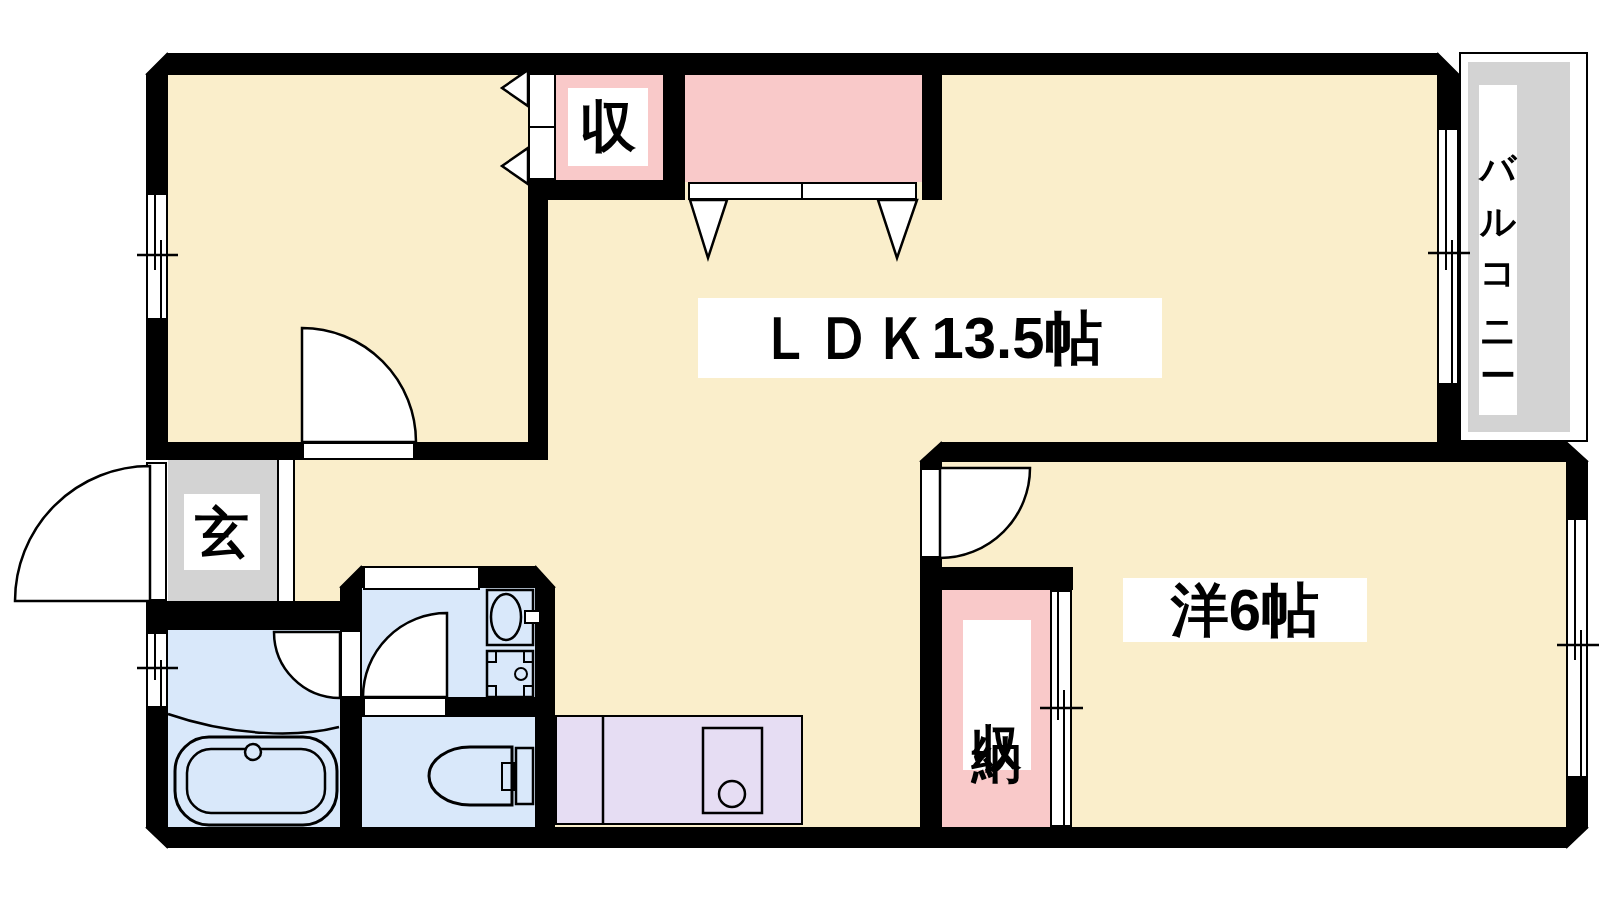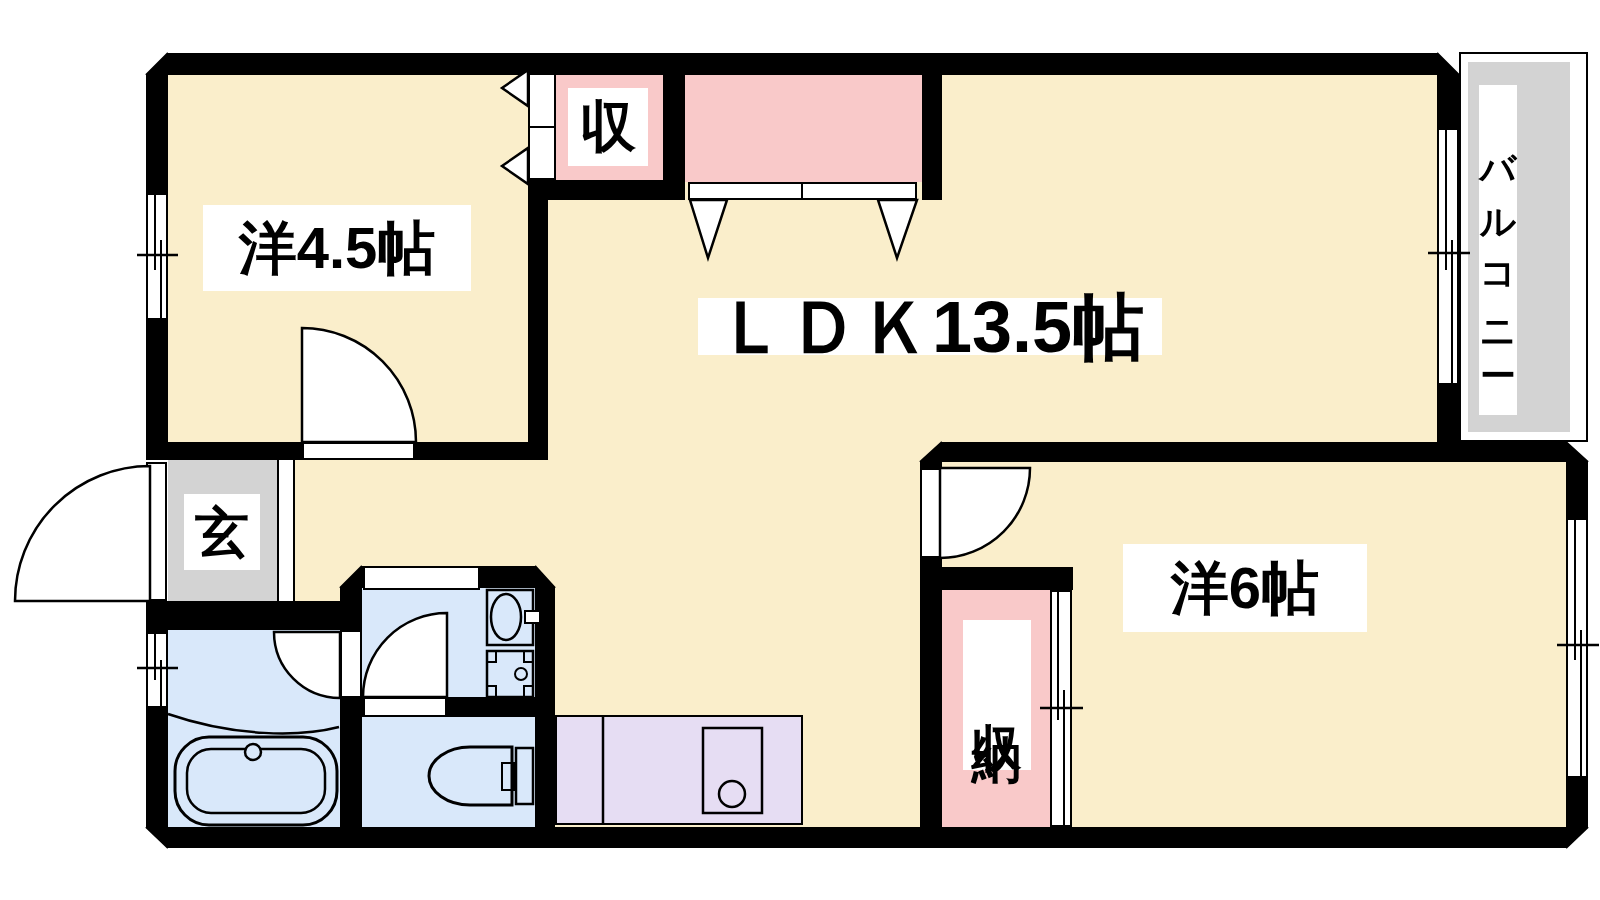--- a/index.html
+++ b/index.html
@@ -139,21 +139,20 @@
       <rect x="502" y="763" width="12" height="27" stroke-width="2"></rect>
     </g>
 
     <g fill="none" stroke="#000">
       <path d="M603,715 V825" stroke-width="2.5"></path>
       <rect x="703" y="728" width="59" height="85" stroke-width="2.5"></rect>
       <circle cx="732" cy="794" r="13" stroke-width="2.5"></circle>
     </g>
   </svg>
 
-  <div class="abs lbl" style="left:203px;top:205px;width:268px;height:86px;font-size:58px;">洋4.5帖</div>
-  <div class="abs lbl" style="left:698px;top:298px;width:464px;height:57px;font-size:72px;">ＬＤＫ13.5帖</div>
-  <div class="abs lbl" style="left:1123px;top:544px;width:244px;height:88px;font-size:58px;">洋6帖</div>
+  <div class="abs lbl" style="left:698px;top:298px;width:464px;height:80px;font-size:58px;">ＬＤＫ13.5帖</div>
+  <div class="abs lbl" style="left:1123px;top:578px;width:244px;height:64px;font-size:58px;">洋6帖</div>
   <div class="abs lbl" style="left:568px;top:88px;width:80px;height:78px;font-size:56px;">収</div>
   <div class="abs lbl" style="left:184px;top:494px;width:76px;height:76px;font-size:54px;">玄</div>
   <div class="abs lbl-v" style="left:963px;top:620px;width:68px;height:150px;font-size:50px;letter-spacing:12px;">収納</div>
   <div class="abs lbl-v" style="left:1479px;top:85px;width:38px;height:330px;font-size:36px;letter-spacing:16px;">バルコニー</div>
 
 </div>
 
 </body></html>

